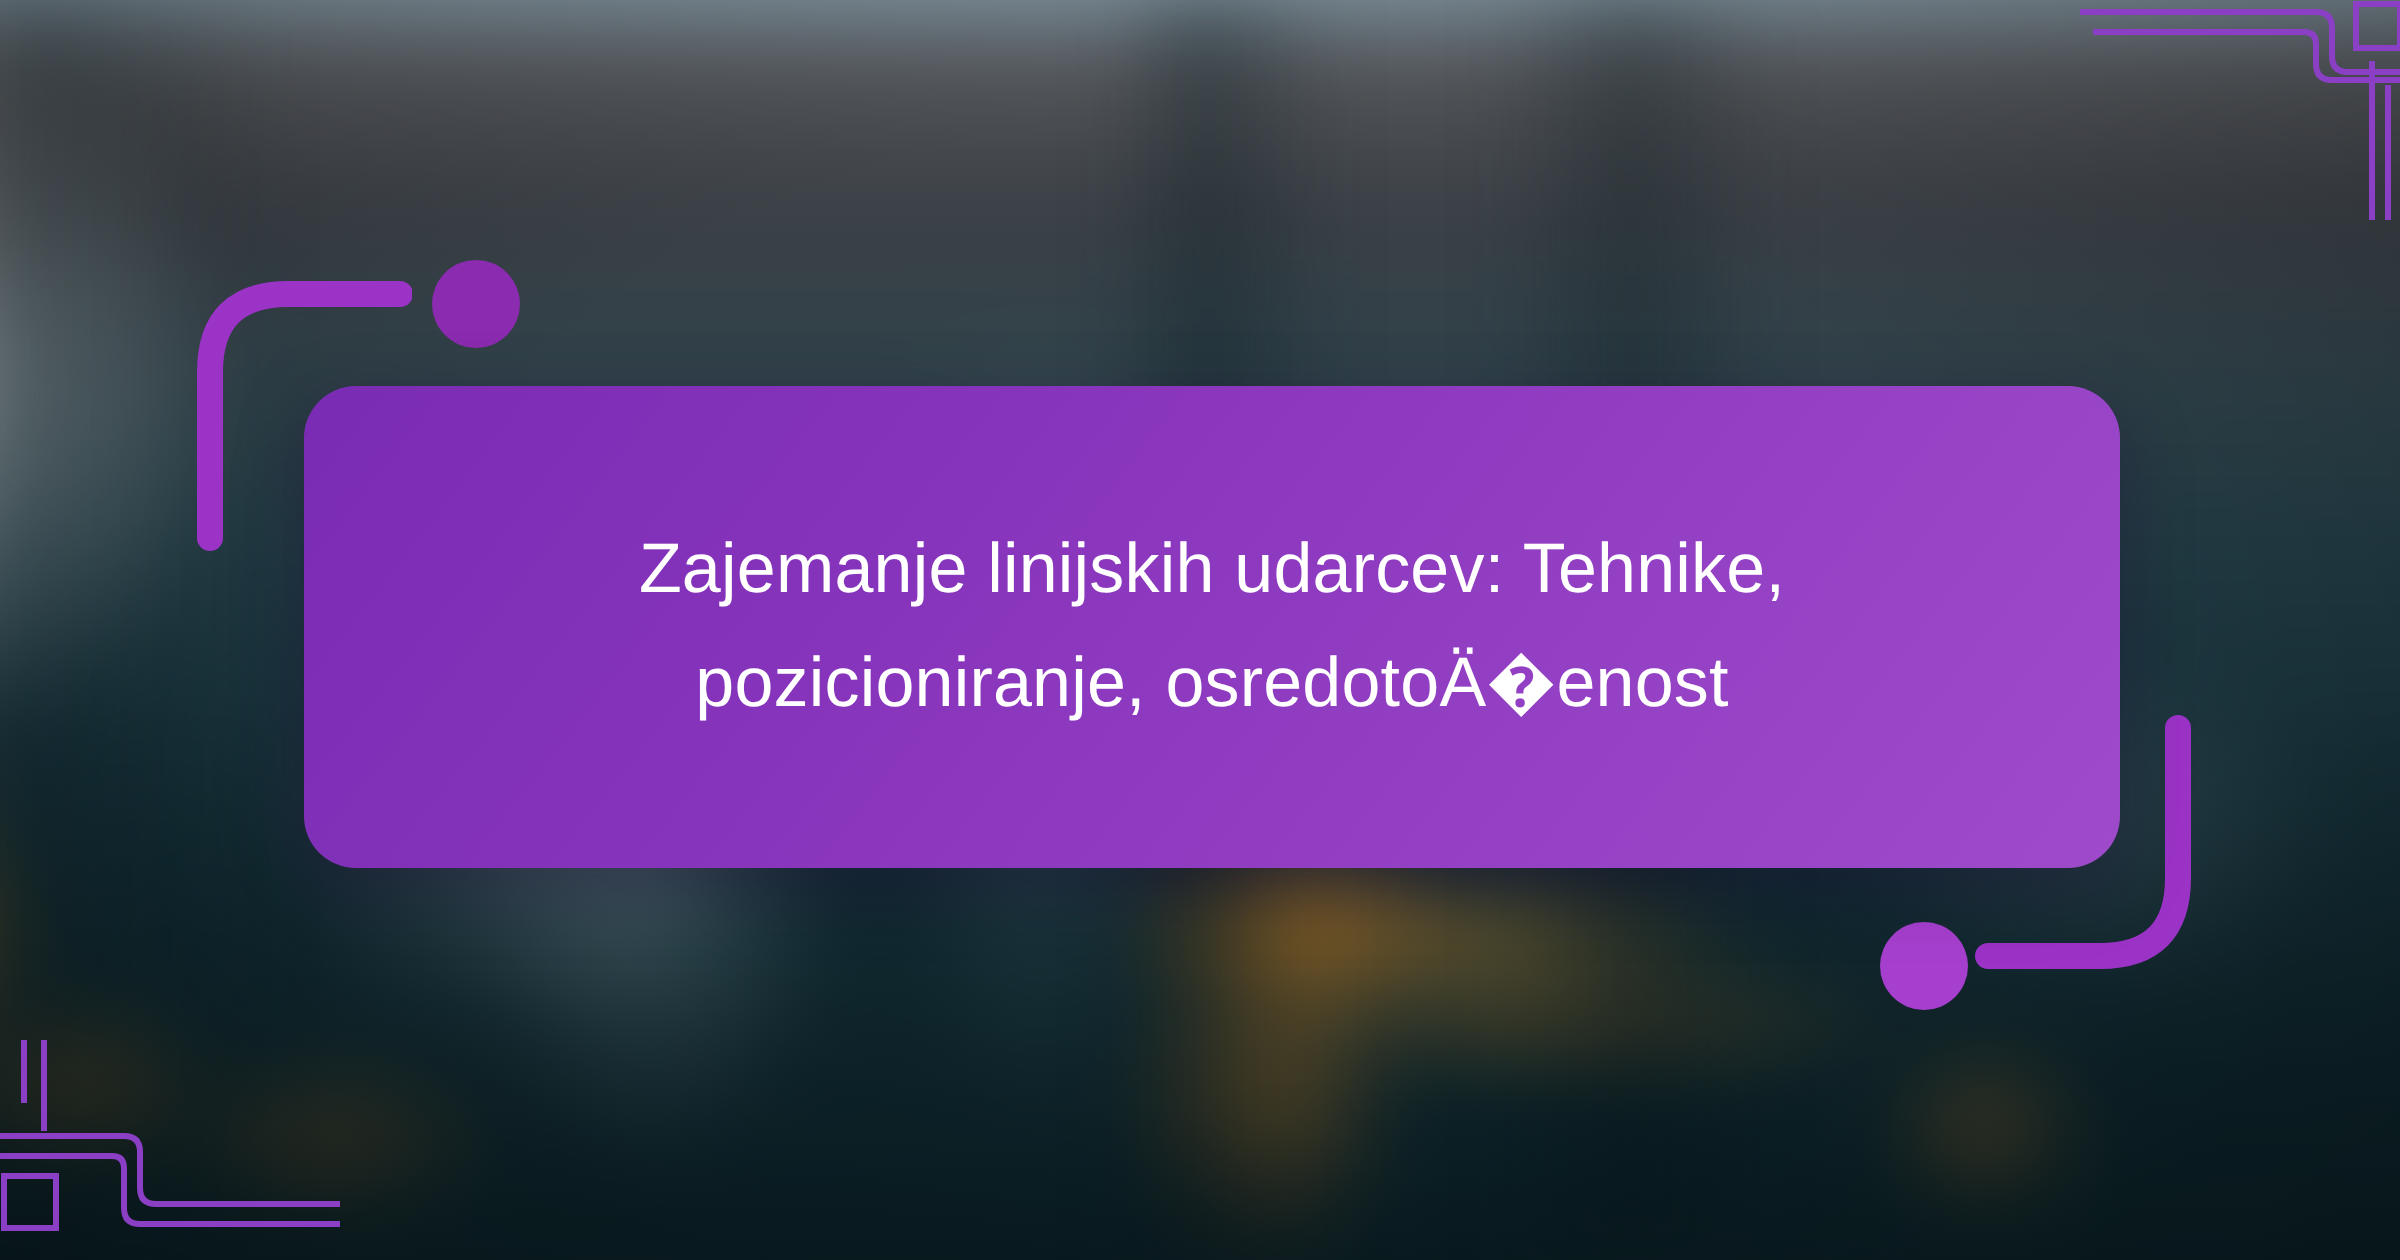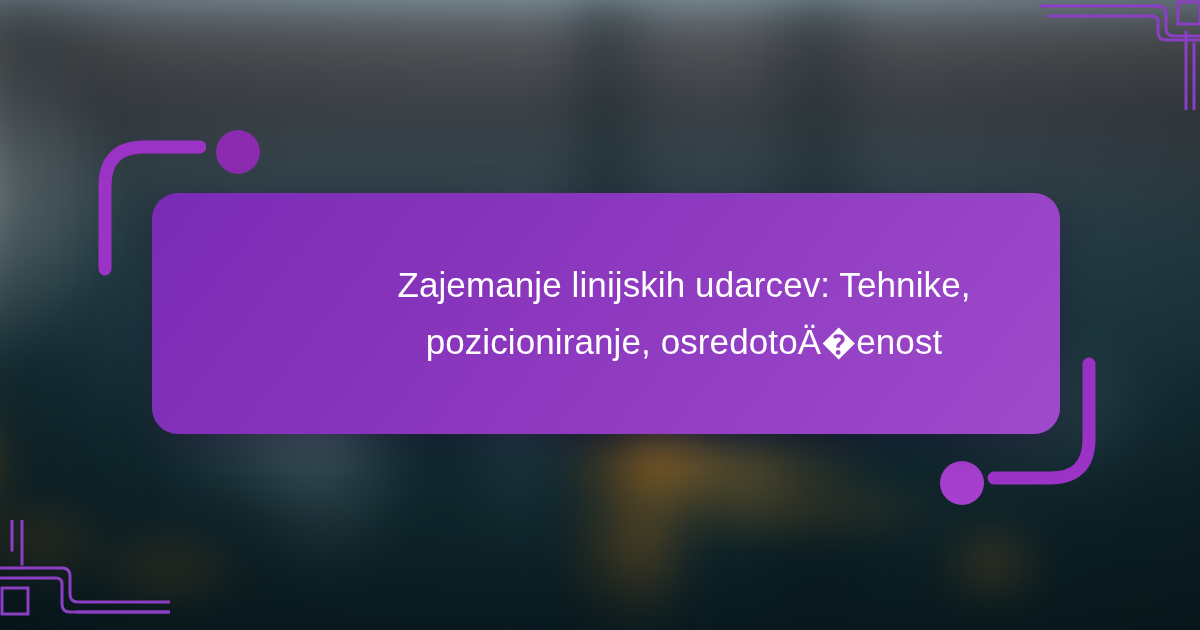--- a/index.html
+++ b/index.html
@@ -109,21 +109,21 @@
     position: absolute;
     left: 152px;
     top: 193px;
     width: 908px;
     height: 241px;
     border-radius: 26px;
     background: linear-gradient(128deg, #7A2BB4 0%, #8734BC 34%, #9440C4 68%, #9E4ACB 100%);
     box-shadow: 0 10px 34px rgba(30, 8, 50, .34);
     display: flex;
     align-items: center;
-    justify-content: flex-end;
+    justify-content: center;
     box-sizing: border-box;
     padding: 0 56px;
   }
   .card-title {
     margin: 0;
     color: #ffffff;
     font-family: "Liberation Sans", sans-serif;
     font-size: 35px;
     font-weight: 400;
     line-height: 1.62;

